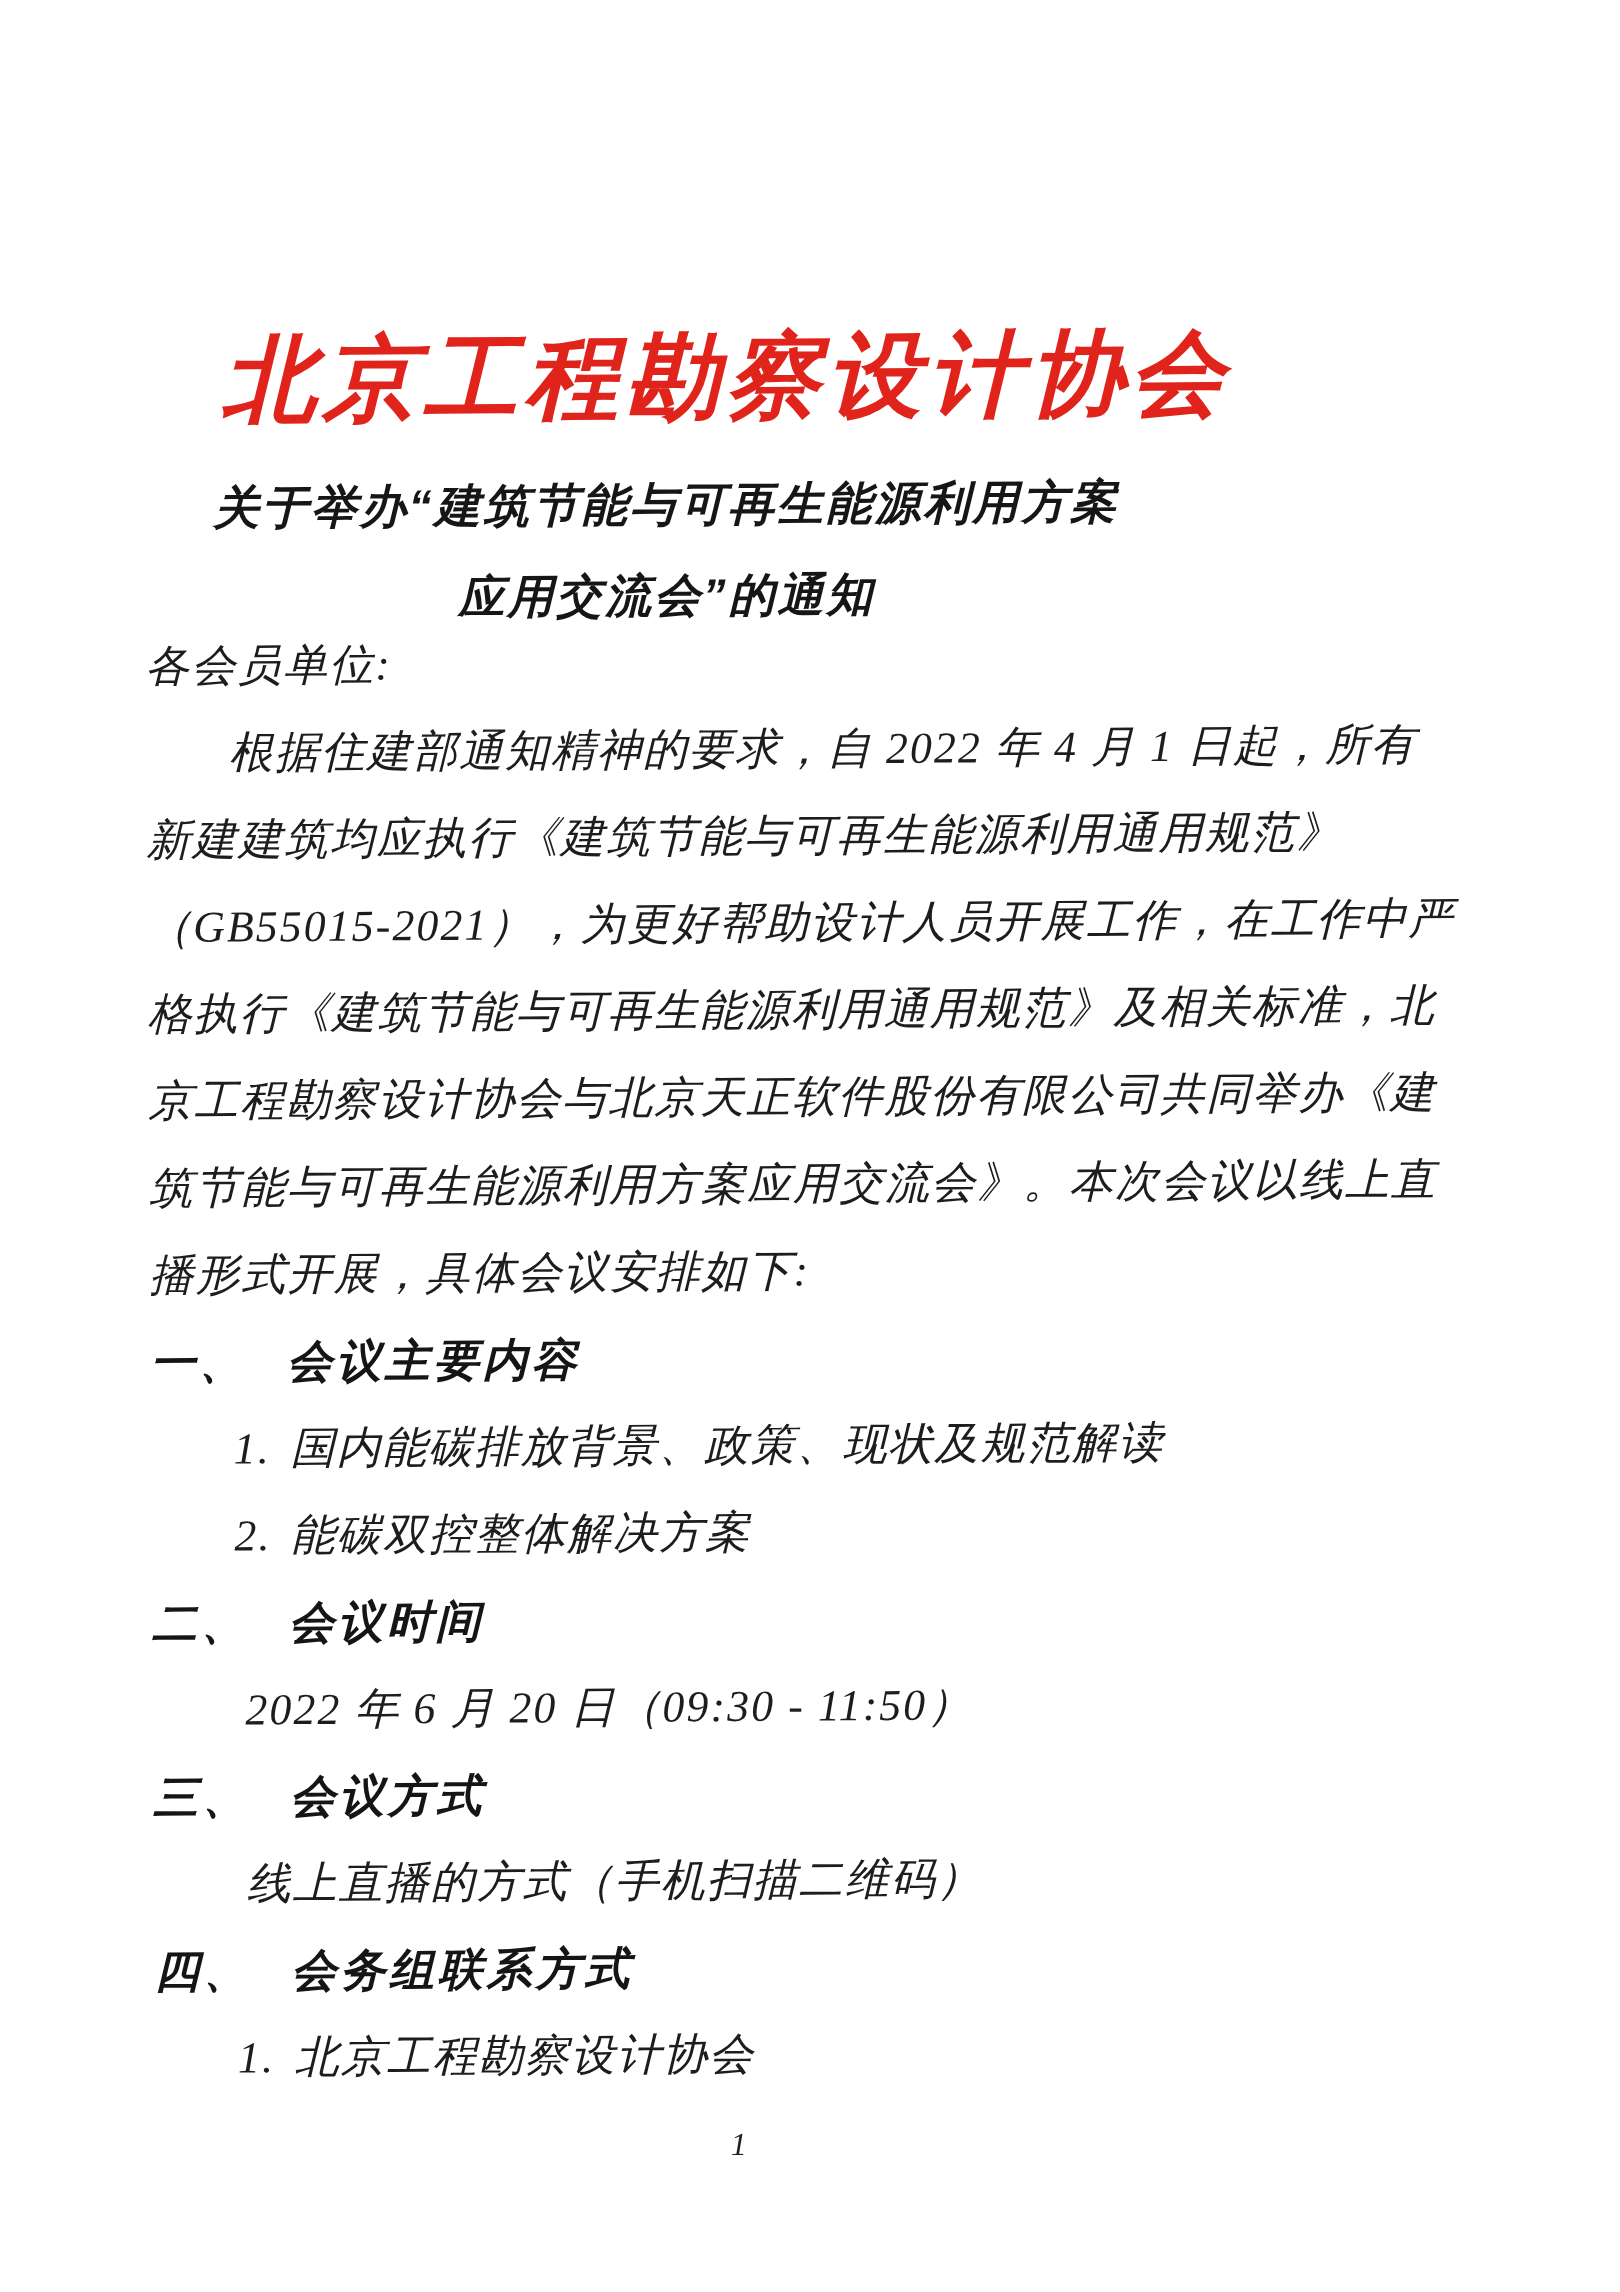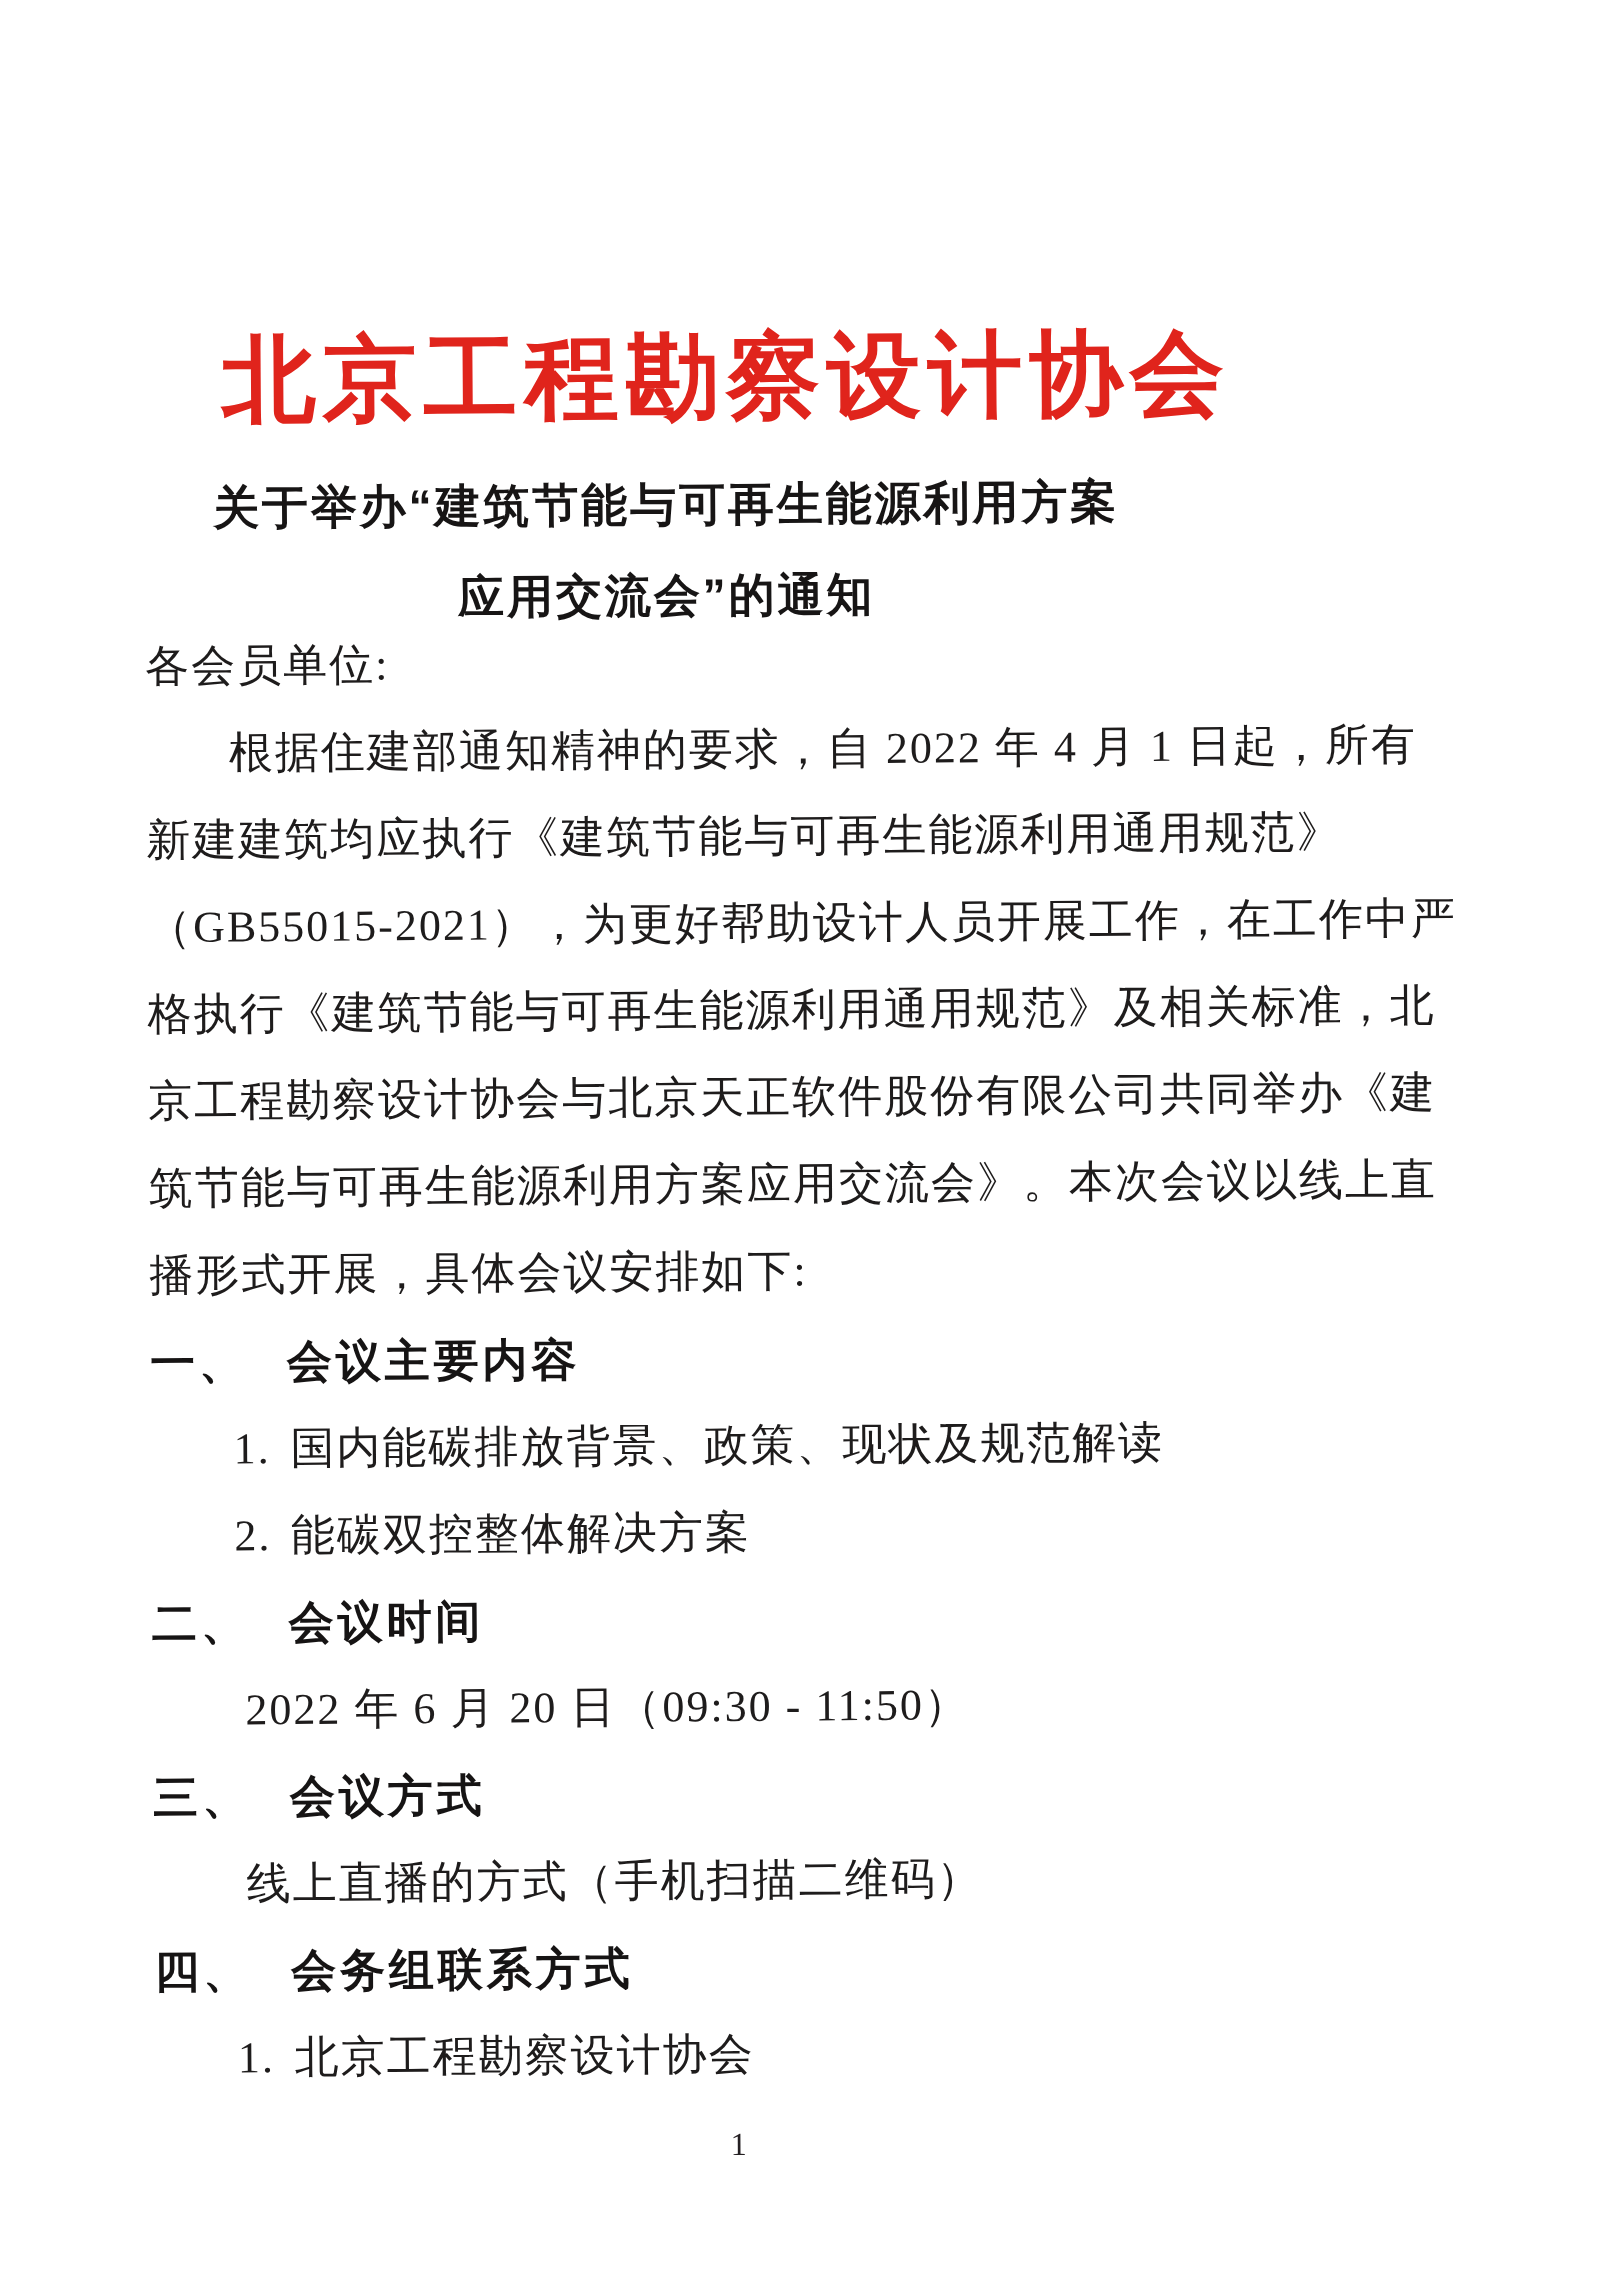--- a/index.html
+++ b/index.html
@@ -8,20 +8,21 @@
     background: #ffffff;
   }
   .page {
     position: relative;
     width: 1460px;
     height: 2293px;
     background: #ffffff;
     overflow: hidden;
     font-family: "Liberation Serif", serif;
     color: #1e1c1c;
+    font-style: italic;
   }
   .page-inner {
     position: absolute;
     inset: 0;
     transform: rotate(-0.4deg);
     transform-origin: 50% 40%;
   }
   .org-title {
     position: absolute;
     top: 323px;

